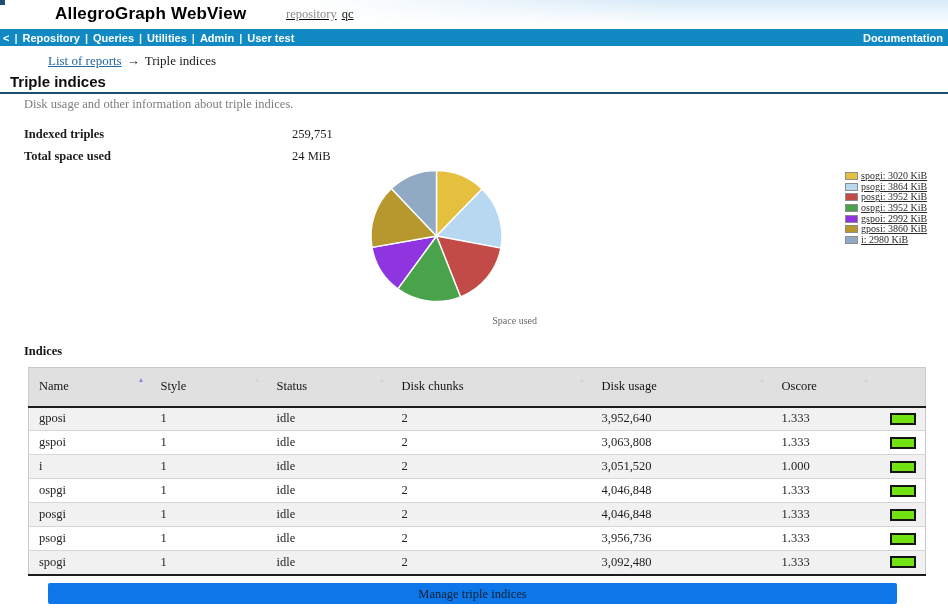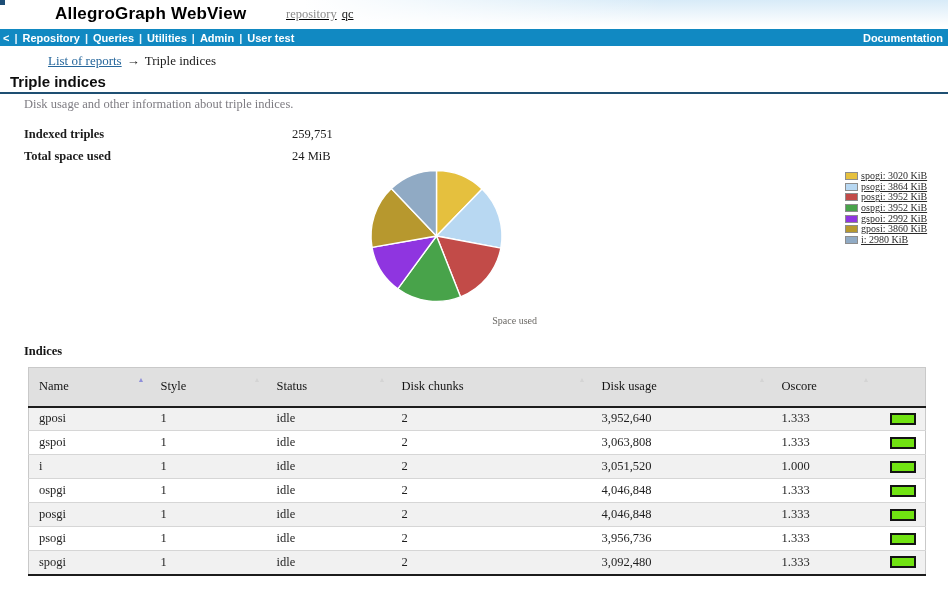--- a/index.html
+++ b/index.html
@@ -285,14 +285,15 @@
           <td>2</td>
           <td>3,092,480</td>
           <td>1.333</td>
           <td>
             <div class="indicator" style="background: rgb(113, 227, 18);"></div>
           </td>
         </tr>
       </tbody>
   </table>
 
+  <button class="manage-button">Manage triple indices</button>
 
 </div>
 
 </body></html>

